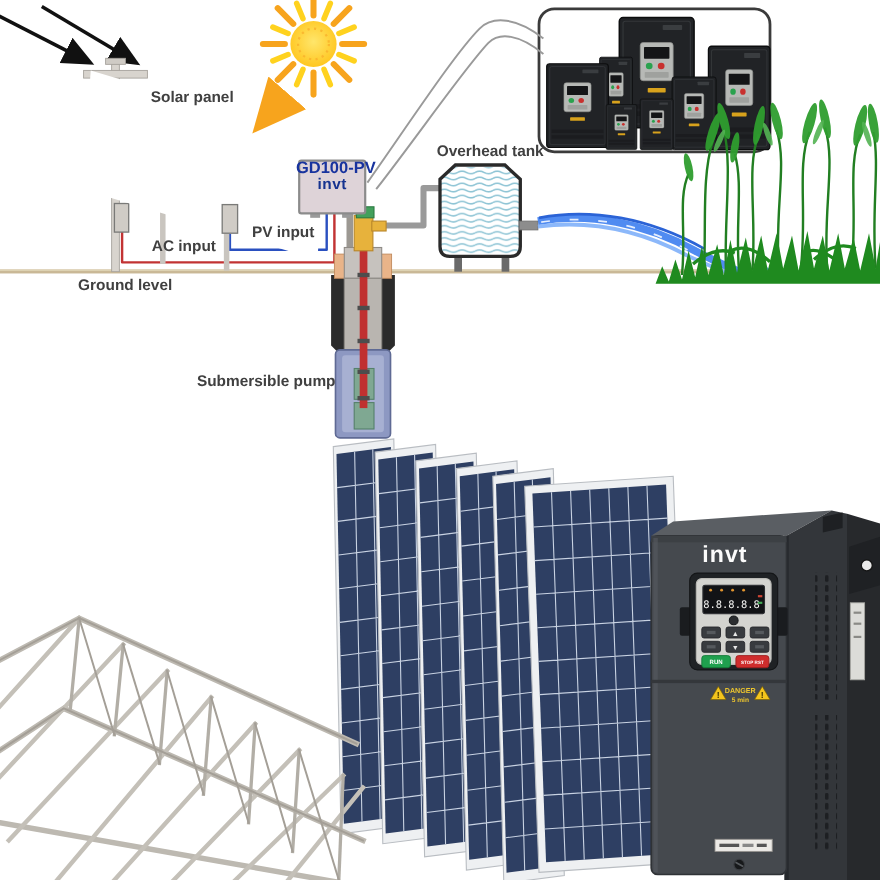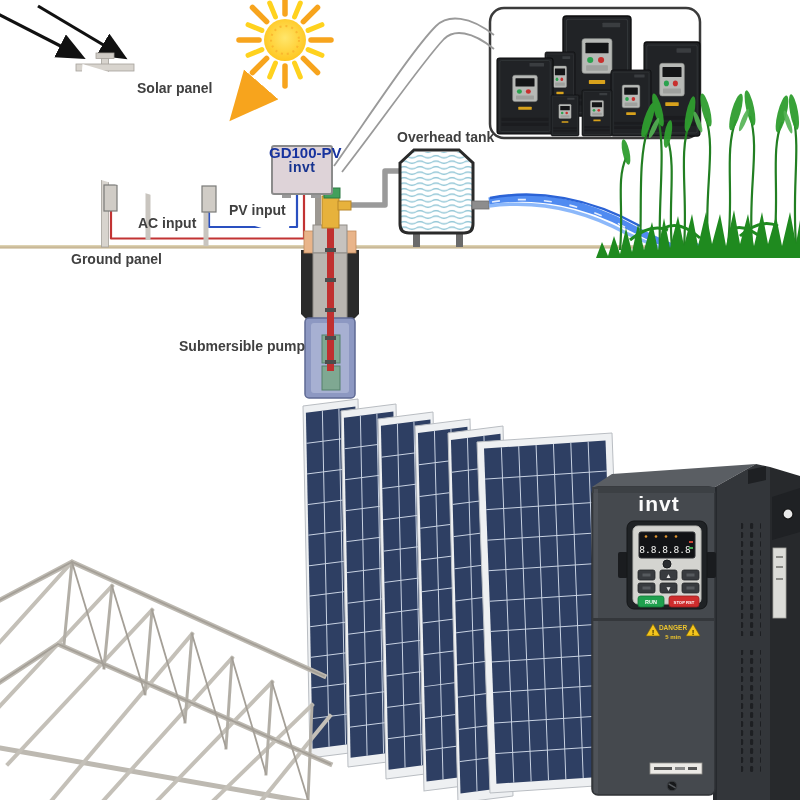--- a/index.html
+++ b/index.html
@@ -374,16 +374,16 @@
     <circle cx="672" cy="786" r="4.8" fill="#17191b" stroke="#3b3e42" stroke-width="1"></circle>
     <rect x="668" y="785" width="8" height="1.6" fill="#585c60" transform="rotate(30 672 786)"></rect>
   </g>
 </svg>
 
 <div class="lbl" style="left:137px;top:81px;">Solar panel</div>
 <div class="lbl lbl-blue" style="left:269px;top:145px;">GD100-PV</div>
 <div class="lbl" style="left:397px;top:130px;">Overhead tank</div>
 <div class="lbl" style="left:138px;top:216px;">AC input</div>
 <div class="lbl" style="left:229px;top:203px;text-align:center;">PV input</div>
-<div class="lbl" style="left:71px;top:252px;">Ground panel</div>
+<div class="lbl" style="left:71px;top:252px;">Ground level</div>
 <div class="lbl" style="left:179px;top:339px;text-align:right;">Submersible pump</div>
 
 </div>
 
 </body></html>

